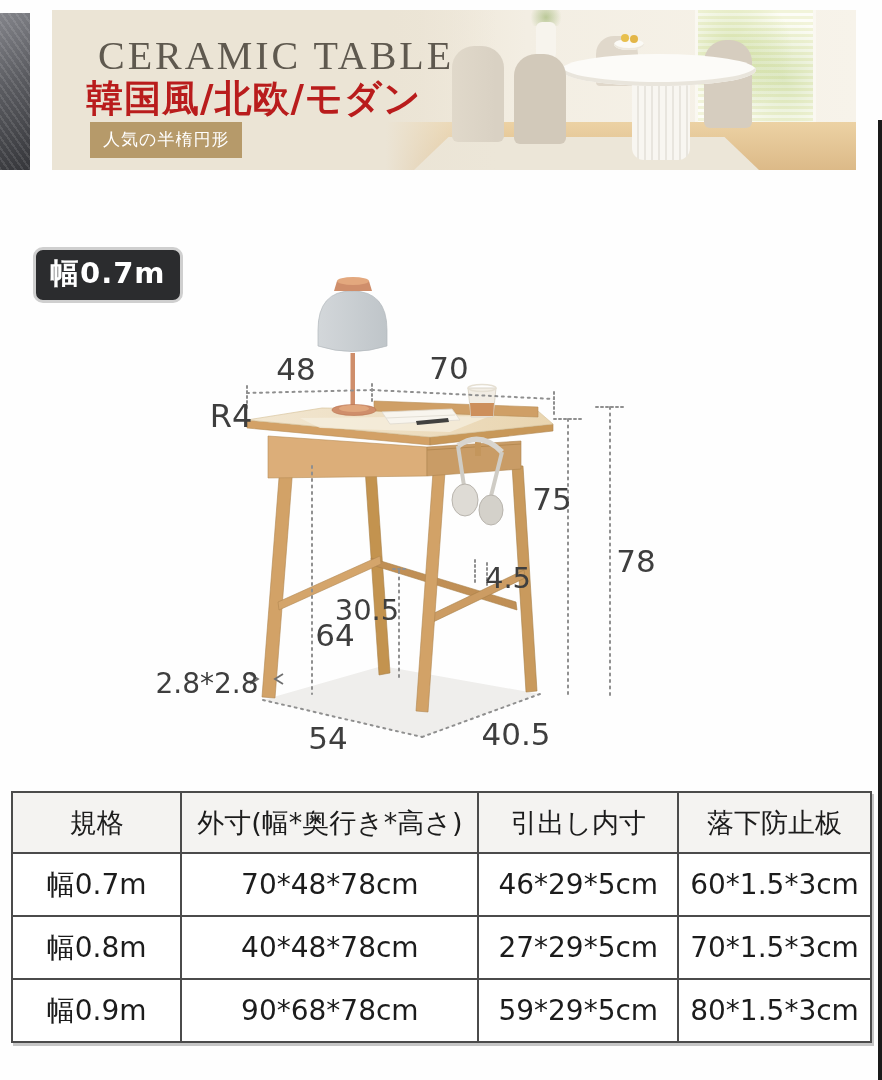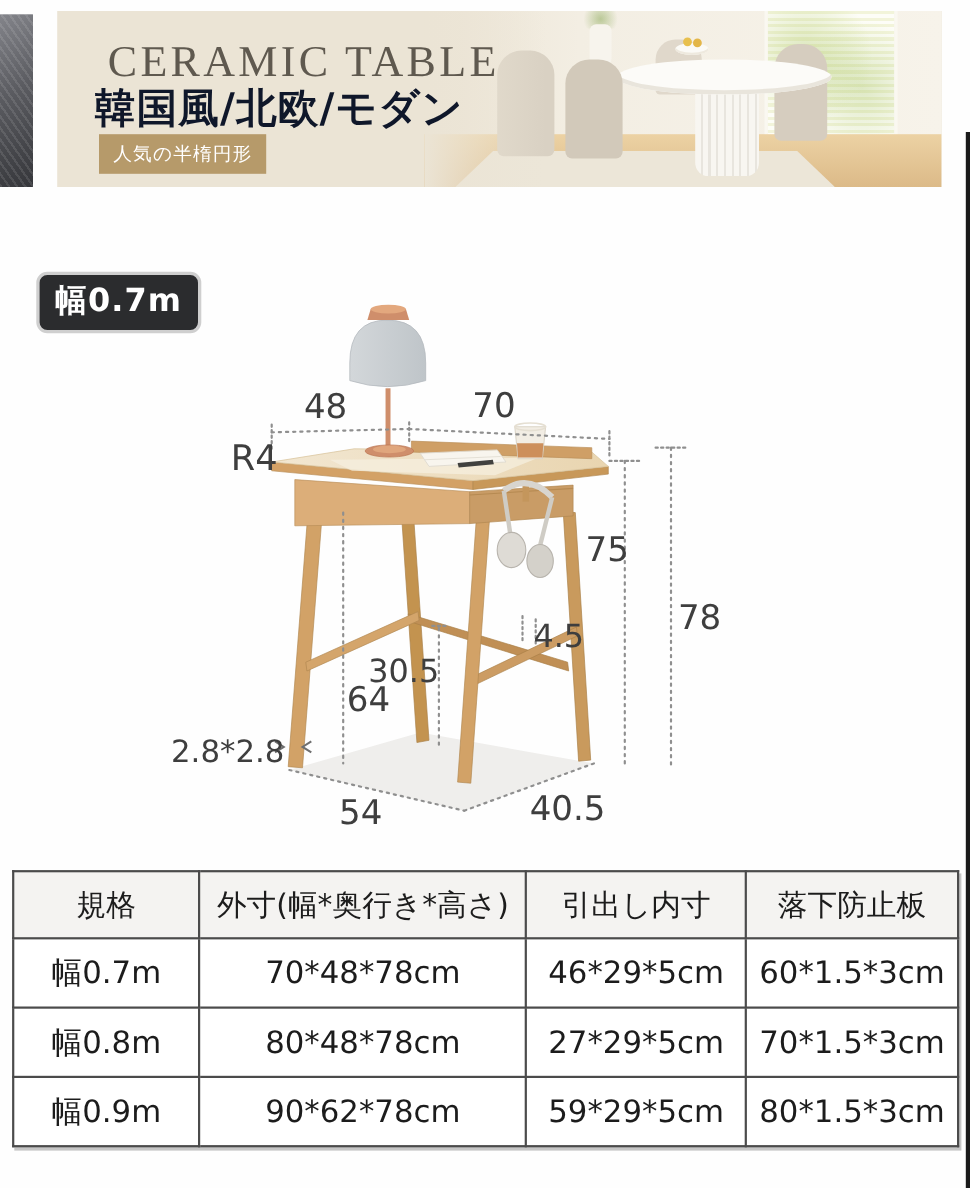--- a/index.html
+++ b/index.html
@@ -42,21 +42,21 @@
      box-shadow:inset 0 -2px 0 #eee9de;}
   .photo-fruit:after{content:"";position:absolute;left:7px;top:-5px;width:8px;height:8px;border-radius:50%;
      background:#e8c04e;box-shadow:9px 1px 0 #e3b648;}
   .photo-fade{position:absolute;left:0;top:0;width:110px;height:100%;
      background:linear-gradient(90deg,#ebe4d5 0%,rgba(235,228,213,0) 100%);}
   #banner-title{position:absolute;left:46px;top:22px;
      font-family:"Liberation Serif","DejaVu Serif",serif;font-size:40px;letter-spacing:3px;
      color:#5f594f;white-space:nowrap;}
   #banner-subtitle{position:absolute;left:34px;top:64px;
      font-family:"DejaVu Serif","Liberation Serif",serif;font-weight:600;font-size:37px;
-     letter-spacing:1px;color:#0f172a;white-space:nowrap;}
+     letter-spacing:1px;color:#b91c1c;white-space:nowrap;}
   #banner-badges{position:absolute;left:38px;top:112px;display:flex;gap:10px;flex-direction:column;}
   .banner-badge{background:#b69a6a;color:#fff;font-size:17px;font-weight:500;letter-spacing:1px;
      padding:6px 13px 7px;white-space:nowrap;}
 
   
   #size-badge{position:absolute;left:33px;top:247px;background:#2b2c2e;color:#ffffff;
      border:3px solid #cfcfcf;border-radius:10px;padding:4px 14px 6px;
      font-size:29px;font-weight:bold;letter-spacing:1px;}
 
   
@@ -229,27 +229,27 @@
     </thead>
     <tbody>
         <tr>
           <td>幅0.7m</td>
           <td>70*48*78cm</td>
           <td>46*29*5cm</td>
           <td>60*1.5*3cm</td>
         </tr>
         <tr>
           <td>幅0.8m</td>
-          <td>80*48*78cm</td>
+          <td>40*48*78cm</td>
           <td>27*29*5cm</td>
           <td>70*1.5*3cm</td>
         </tr>
         <tr>
           <td>幅0.9m</td>
-          <td>90*62*78cm</td>
+          <td>90*68*78cm</td>
           <td>59*29*5cm</td>
           <td>80*1.5*3cm</td>
         </tr>
       </tbody>
   </table>
 
   <div id="right-strip"></div>
 </div>
 
 </body></html>

